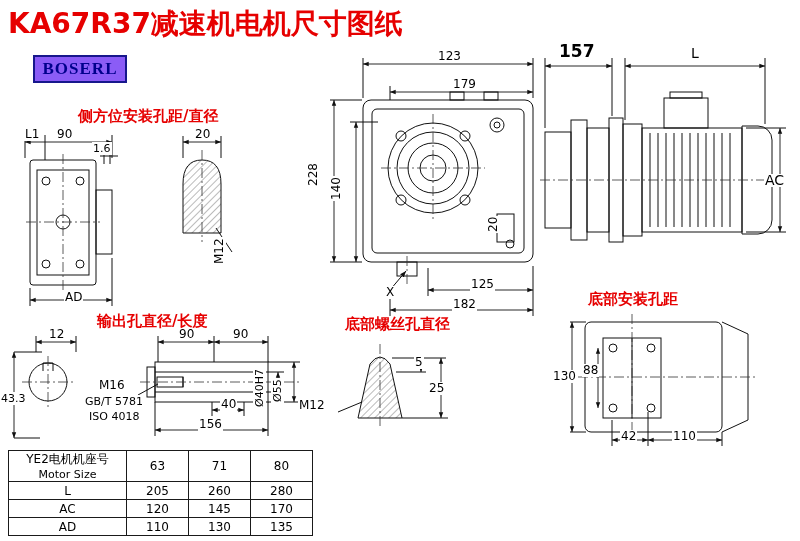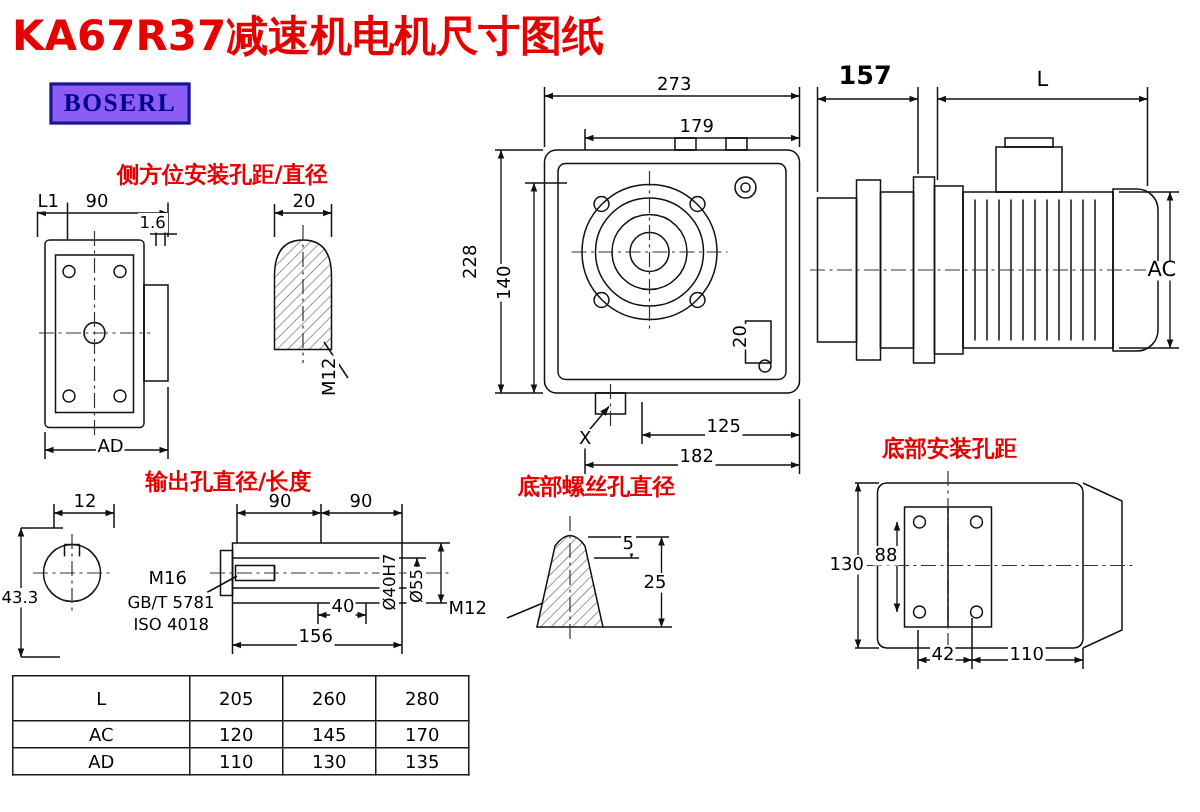--- a/index.html
+++ b/index.html
@@ -237,21 +237,21 @@
 <div class="red-label" style="left:345px; top:315px;text-align:center;">底部螺丝孔直径</div>
 <div class="red-label" style="left:588px; top:290px;">底部安装孔距</div>
 
 <span class="dim" style="left:24px; top:128px;">L1</span>
 <span class="dim" style="left:56px; top:128px;">90</span>
 <span class="dim small" style="left:92px; top:142px;">1.6</span>
 <span class="dim" style="left:64px; top:291px;">AD</span>
 <span class="dim" style="left:194px; top:128px;">20</span>
 <span class="dim v" style="left:226px; top:252px;">M12</span>
 
-<span class="dim" style="left:437px; top:50px;">273</span>
+<span class="dim" style="left:437px; top:50px;">123</span>
 <span class="dim" style="left:452px; top:78px;">179</span>
 <span class="dim v" style="left:320px; top:174px;">228</span>
 <span class="dim v" style="left:343px; top:188px;">140</span>
 <span class="dim v" style="left:500px; top:220px;">20</span>
 <span class="dim" style="left:470px; top:278px;">125</span>
 <span class="dim" style="left:385px; top:286px;">X</span>
 <span class="dim" style="left:452px; top:298px;">182</span>
 
 <span class="dim big" style="left:558px; top:45px;">157</span>
 <span class="dim mid" style="left:690px; top:47px;">L</span>
@@ -273,20 +273,29 @@
 <span class="dim" style="left:414px; top:356px;">5</span>
 <span class="dim" style="left:428px; top:382px;">25</span>
 
 <span class="dim" style="left:552px; top:370px;">130</span>
 <span class="dim" style="left:582px; top:364px;">88</span>
 <span class="dim" style="left:620px; top:430px;">42</span>
 <span class="dim" style="left:672px; top:430px;">110</span>
 
 <table class="spec">
   <tbody>
+    <tr>
+      <th class="name-col">
+        <div>YE2电机机座号</div>
+        <div class="en">Motor Size</div>
+      </th>
+      <td>63</td>
+      <td>71</td>
+      <td>80</td>
+    </tr>
     <tr>
       <th class="name-col">L</th>
       <td>205</td>
       <td>260</td>
       <td>280</td>
     </tr>
     <tr>
       <th class="name-col">AC</th>
       <td>120</td>
       <td>145</td>

